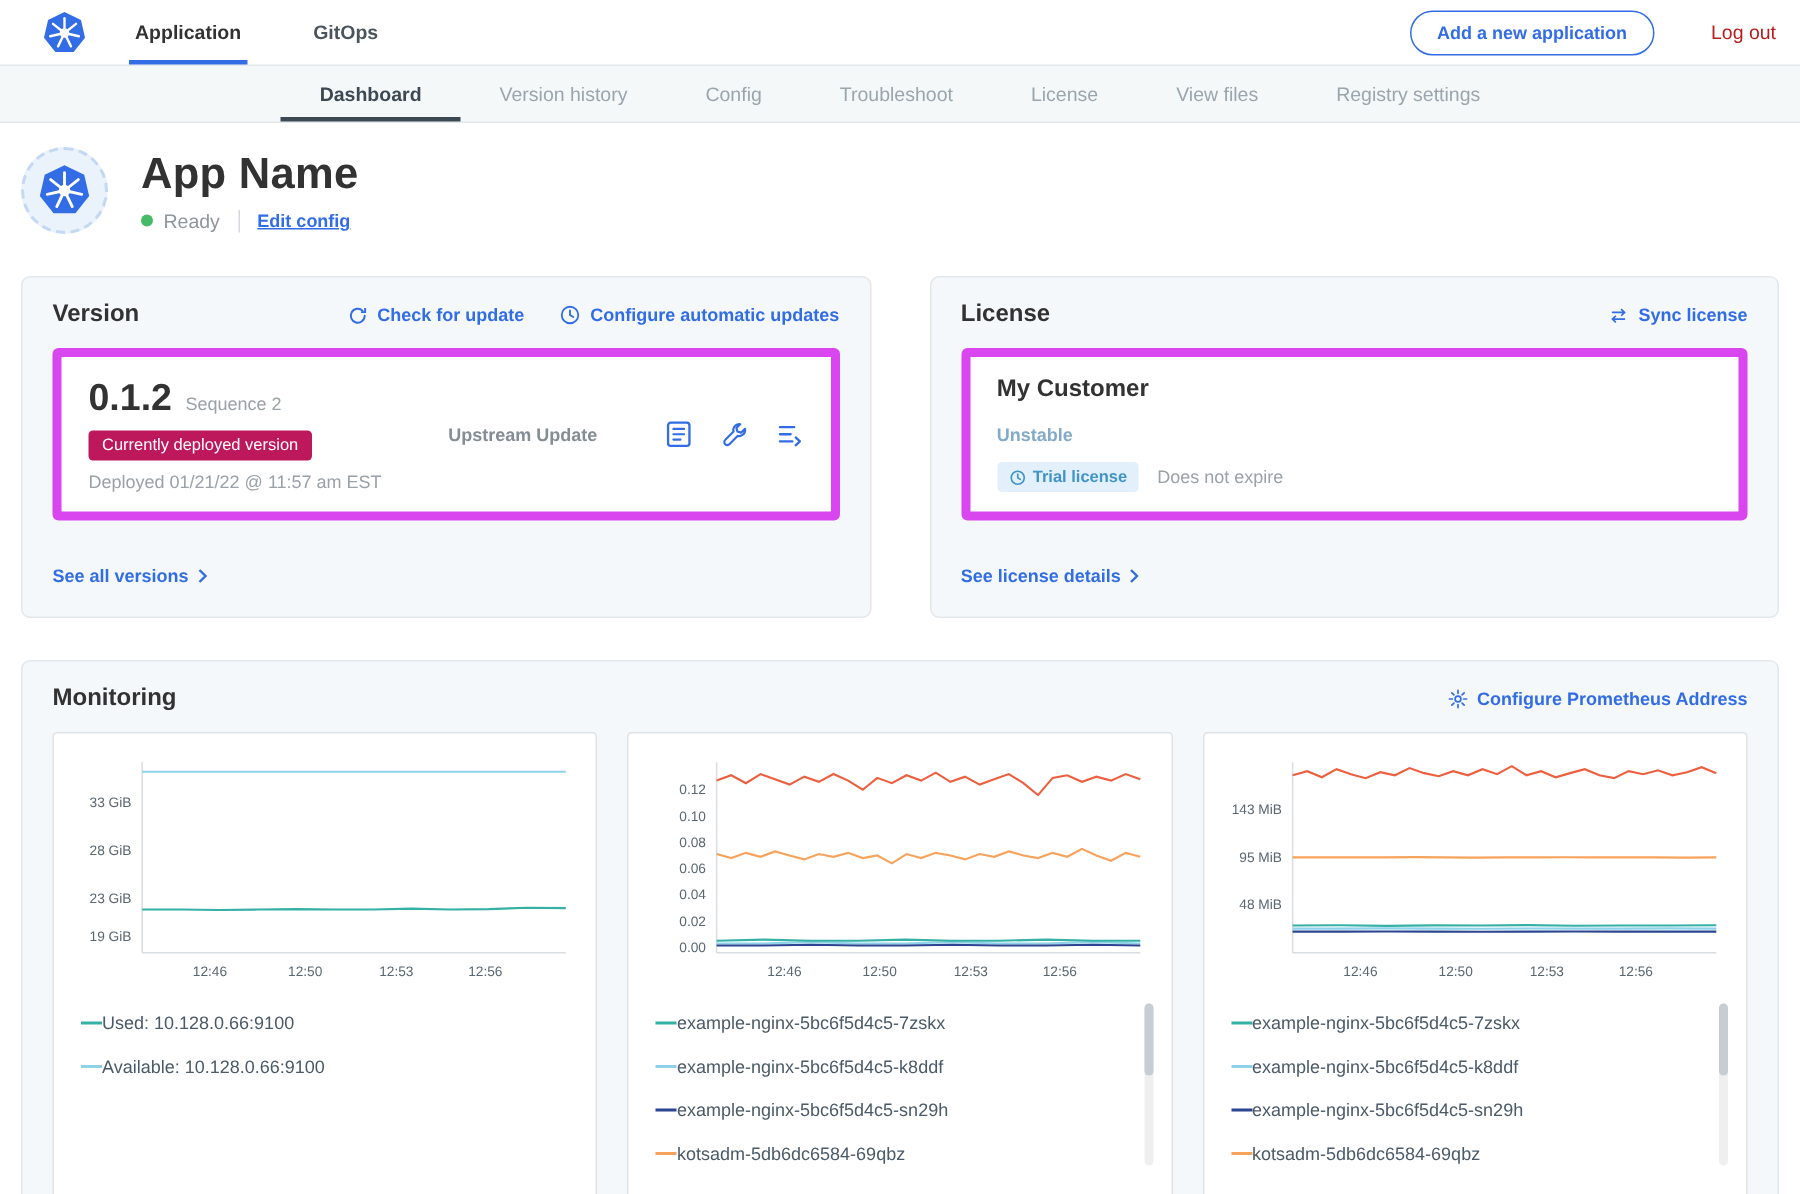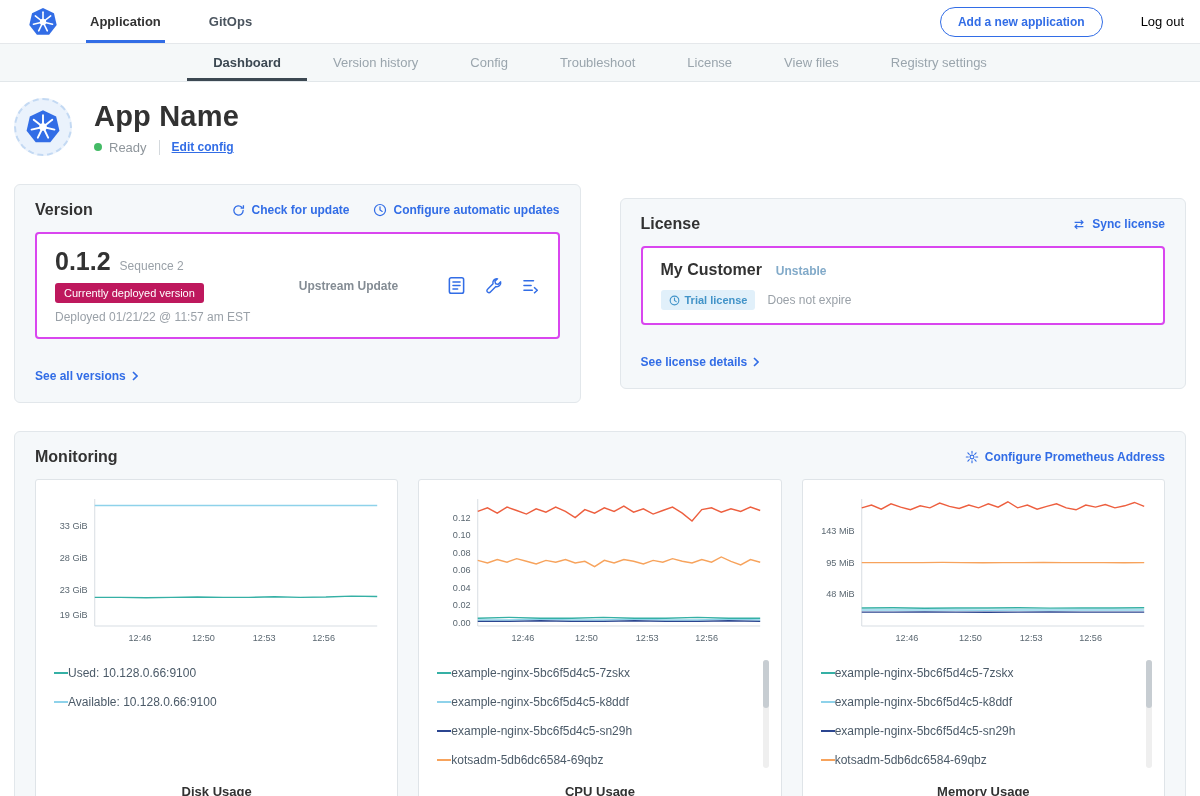--- a/index.html
+++ b/index.html
@@ -13,66 +13,66 @@
   .k8s-logo { width:30px; height:30px; display:inline-flex; margin-right:28px; }
   .topnav-tabs { display:flex; height:100%; }
   .topnav-tab { height:100%; display:flex; align-items:center; padding:0 4px; margin-right:40px;
                 font-size:13px; font-weight:bold; color:#4a545e; cursor:pointer;
                 border-bottom:3px solid transparent; border-top:3px solid transparent; }
   .topnav-tab.active { color:#323232; border-bottom-color:#326de6; }
   .topnav-right { display:flex; align-items:center; gap:38px;justify-content:space-between; }
   .add-app-btn { background:#fff; border:1px solid #326de6; color:#326de6; font-weight:bold;
                  font-size:12px; padding:7px 17px; border-radius:17px; cursor:pointer;
                  font-family:"Liberation Sans", sans-serif; }
-  .logout { font-size:13px; color:#000000; cursor:pointer; }
+  .logout { font-size:13px; color:#b91c1c; cursor:pointer; }
 
   
   .subnav { height:38px; background:#f5f8f9; border-bottom:1px solid #e2e7ea;
             display:flex; justify-content:center; }
   .subnav-item { display:flex; align-items:center; padding:0 26px; font-size:13px; color:#9aa5ad;
                  cursor:pointer; border-bottom:3px solid transparent; border-top:3px solid transparent; }
   .subnav-item.active { color:#3c4852; font-weight:bold; border-bottom-color:#3c4852; }
 
   
   .app-header { display:flex; align-items:center; gap:22px; padding:16px 14px 20px 14px; }
   .app-avatar { width:58px; height:58px; border-radius:50%; background:#eaf2fc;
                 border:2px dashed #c3d9f3; display:flex; align-items:center; justify-content:center; }
   .app-title h1 { margin:0; font-size:29px; letter-spacing:.2px; }
   .status-row { display:flex; align-items:center; margin-top:7px; font-size:13px; }
   .status-dot { width:8px; height:8px; border-radius:50%; background:#44bb66; margin-right:7px; }
   .status-text { color:#8f969c; padding-right:12px; border-right:1px solid #d4d9dd; }
   .edit-config { color:#326de6; font-size:12px; font-weight:bold; margin-left:12px; cursor:pointer;text-decoration:underline; }
 
   
-  .cards-row { display:flex; gap:39px; padding:8px 14px 0 14px; align-items:center; }
+  .cards-row { display:flex; gap:39px; padding:8px 14px 0 14px; align-items:flex-end; }
   .card { background:#f5f8fa; border:1px solid #e2e7eb; border-radius:6px; padding:16px 20px 18px 20px; }
   .cards-row .card { flex:1; }
   .card-head { display:flex; align-items:center; justify-content:space-between; margin-bottom:13px; }
   .card-head h2 { margin:0; font-size:16px; }
   .head-links { display:flex; gap:24px; }
   .blue-link { display:inline-flex; align-items:center; gap:6px; color:#326de6; font-size:12px;
                font-weight:bold; cursor:pointer; text-decoration:none; }
   .blue-link svg { flex:0 0 auto; }
 
-  .white-box { background:#fff; border:2px solid #d946ef; border-radius:4px; padding:13px 18px; }
+  .white-box { background:#fff; border:6px solid #d946ef; border-radius:4px; padding:13px 18px; }
 
   .version-box { display:flex; align-items:center; justify-content:space-between; }
   .vnum-row { display:flex; align-items:baseline; gap:9px; }
   .vnum { font-size:25px; font-weight:bold; }
   .seq { font-size:12px; color:#9aa1a8; }
   .deployed-badge { display:inline-block; background:#be185d; color:#fff; font-size:11px;
                     font-weight:normal; padding:4px 9px; border-radius:3px; margin:7px 0 7px 0; }
   .deployed-at { font-size:12px; color:#9aa1a8; }
   .upstream { font-size:12px; font-weight:bold; color:#848c94; }
   .version-actions { display:flex; gap:18px; }
   .icon-btn { background:none; border:none; padding:0; color:#326de6; cursor:pointer; line-height:0; }
 
   .see-link { margin-top:30px; display:inline-flex; }
 
-  .license-box .cust-row { display:flex; align-items:baseline; gap:14px; }
+  .license-box .cust-row { display:flex; align-items:baseline; gap:14px;flex-direction:column; }
   .cust-name { font-size:16px; font-weight:bold; }
   .channel { font-size:12px; font-weight:bold; color:#82aac9; }
   .license-meta { display:flex; align-items:center; gap:12px; margin-top:11px; }
   .trial-badge { display:inline-flex; align-items:center; gap:5px; background:#e1f0fa; color:#4193c8;
                  font-size:11px; font-weight:bold; padding:4px 8px; border-radius:3px; }
   .expiry { font-size:12px; color:#9aa1a8; }
 
   
   .monitoring-card { margin:28px 14px 14px 14px; }
   .charts-row { display:flex; gap:20px; }

